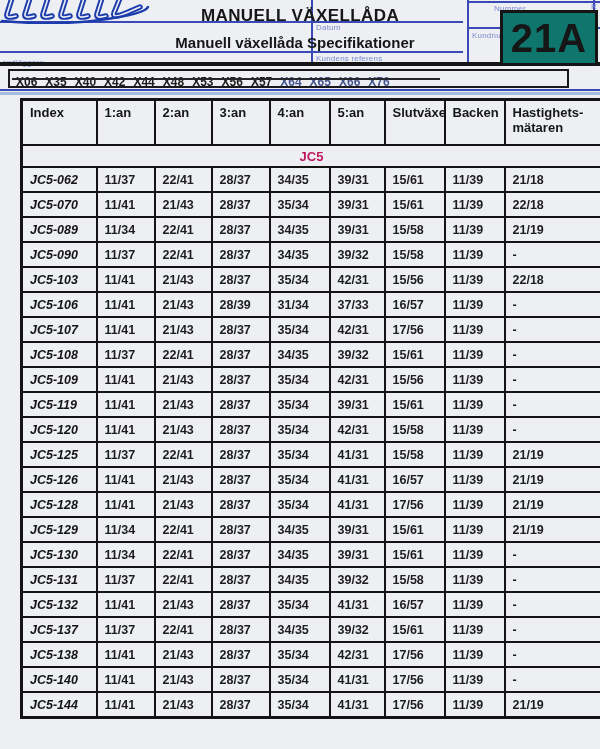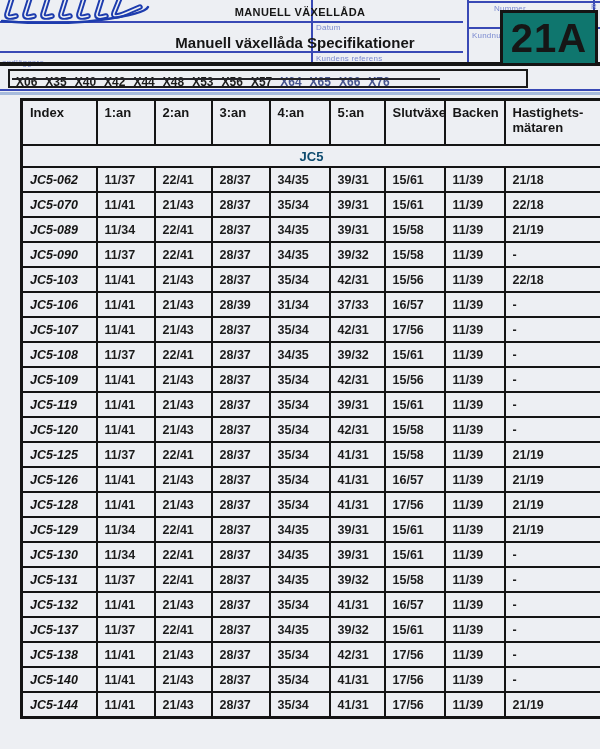--- a/index.html
+++ b/index.html
@@ -24,47 +24,47 @@
   .lb-handlaggare{left:2px; top:58px;}
   .lb-datum{left:316px; top:23px;}
   .lb-kundref{left:316px; top:54px;text-decoration:underline;}
   .lb-nummer{left:473px; top:4px;margin-left:21px;}
   .lb-kundnummer{left:472px; top:31px;}
   .lb-corner{left:591px; top:2px;}
   
   .logo{position:absolute; left:0; top:0; z-index:2;}
   
   .title{position:absolute; left:100px; top:6px; width:400px; text-align:center;
-         font-size:11px; font-weight:bold; letter-spacing:.4px; z-index:3;}
+         font-size:17px; font-weight:bold; letter-spacing:.4px; z-index:3;}
   .subtitle{position:absolute; left:85px; top:34px; width:420px; text-align:center;
          font-size:15px; font-weight:bold; z-index:3;}
   
   .code-box{position:absolute; left:500px; top:10px; width:92px; height:50px;
       border:3px solid #141414; background:#0f766e; z-index:4;
       display:flex; align-items:center; justify-content:center;
       font-size:40px; font-weight:bold; letter-spacing:1px;}
   
   .thick-rule{position:absolute; left:0; top:62px; width:600px; height:4px; background:#151515; z-index:2;}
-  .codes-box{position:absolute; left:8px; top:69px; width:520px; height:19px;
+  .codes-box{position:absolute; left:8px; top:69px; width:561px; height:19px;
       border:2px solid #1a1a1a; z-index:3; box-sizing:border-box;padding-left:16px;}
   .codes-line{position:absolute; left:6px; top:1px; white-space:nowrap;}
   .code{display:inline-block; margin-right:8px; font-size:12px; font-weight:bold;}
   .code.black{color:#1c1c1c;}
   .code.blue{color:#46548e;}
   .strike{position:absolute; left:2px; top:7px; width:428px; height:2px; background:#25252a;}
   
   .spec-table{position:absolute; left:20px; top:98px; width:580px; z-index:2;
       border-collapse:collapse; table-layout:fixed;
       border:3px solid #141414; font-family:"Liberation Sans", sans-serif;}
   .spec-table th,.spec-table td{border:2px solid #141414; overflow:hidden;}
   .spec-table th{height:38px; vertical-align:top; text-align:left;
       padding:5px 2px 0 7px; font-size:13px; font-weight:bold; line-height:1.15;}
   .spec-table td{height:23px; padding:0 0 0 7px; font-size:12.5px; font-weight:bold;
       vertical-align:middle; color:#1d1d1d;}
-  .spec-table td.group{height:20px; padding:0; text-align:center; font-size:13px; color:#0c4a6e;}
+  .spec-table td.group{height:20px; padding:0; text-align:center; font-size:13px; color:#be185d;}
   .spec-table td.idx{color:#141414;font-style:italic;}
   .c0{width:75px;} .c1{width:58px;} .c2{width:57px;} .c3{width:58px;} .c4{width:60px;}
   .c5{width:55px;} .c6{width:60px;} .c7{width:60px;} .c8{width:97px;}
 </style>
 </head>
 <body>
 
 <div class="page">
 
   <div class="hrule rule-a"></div>

